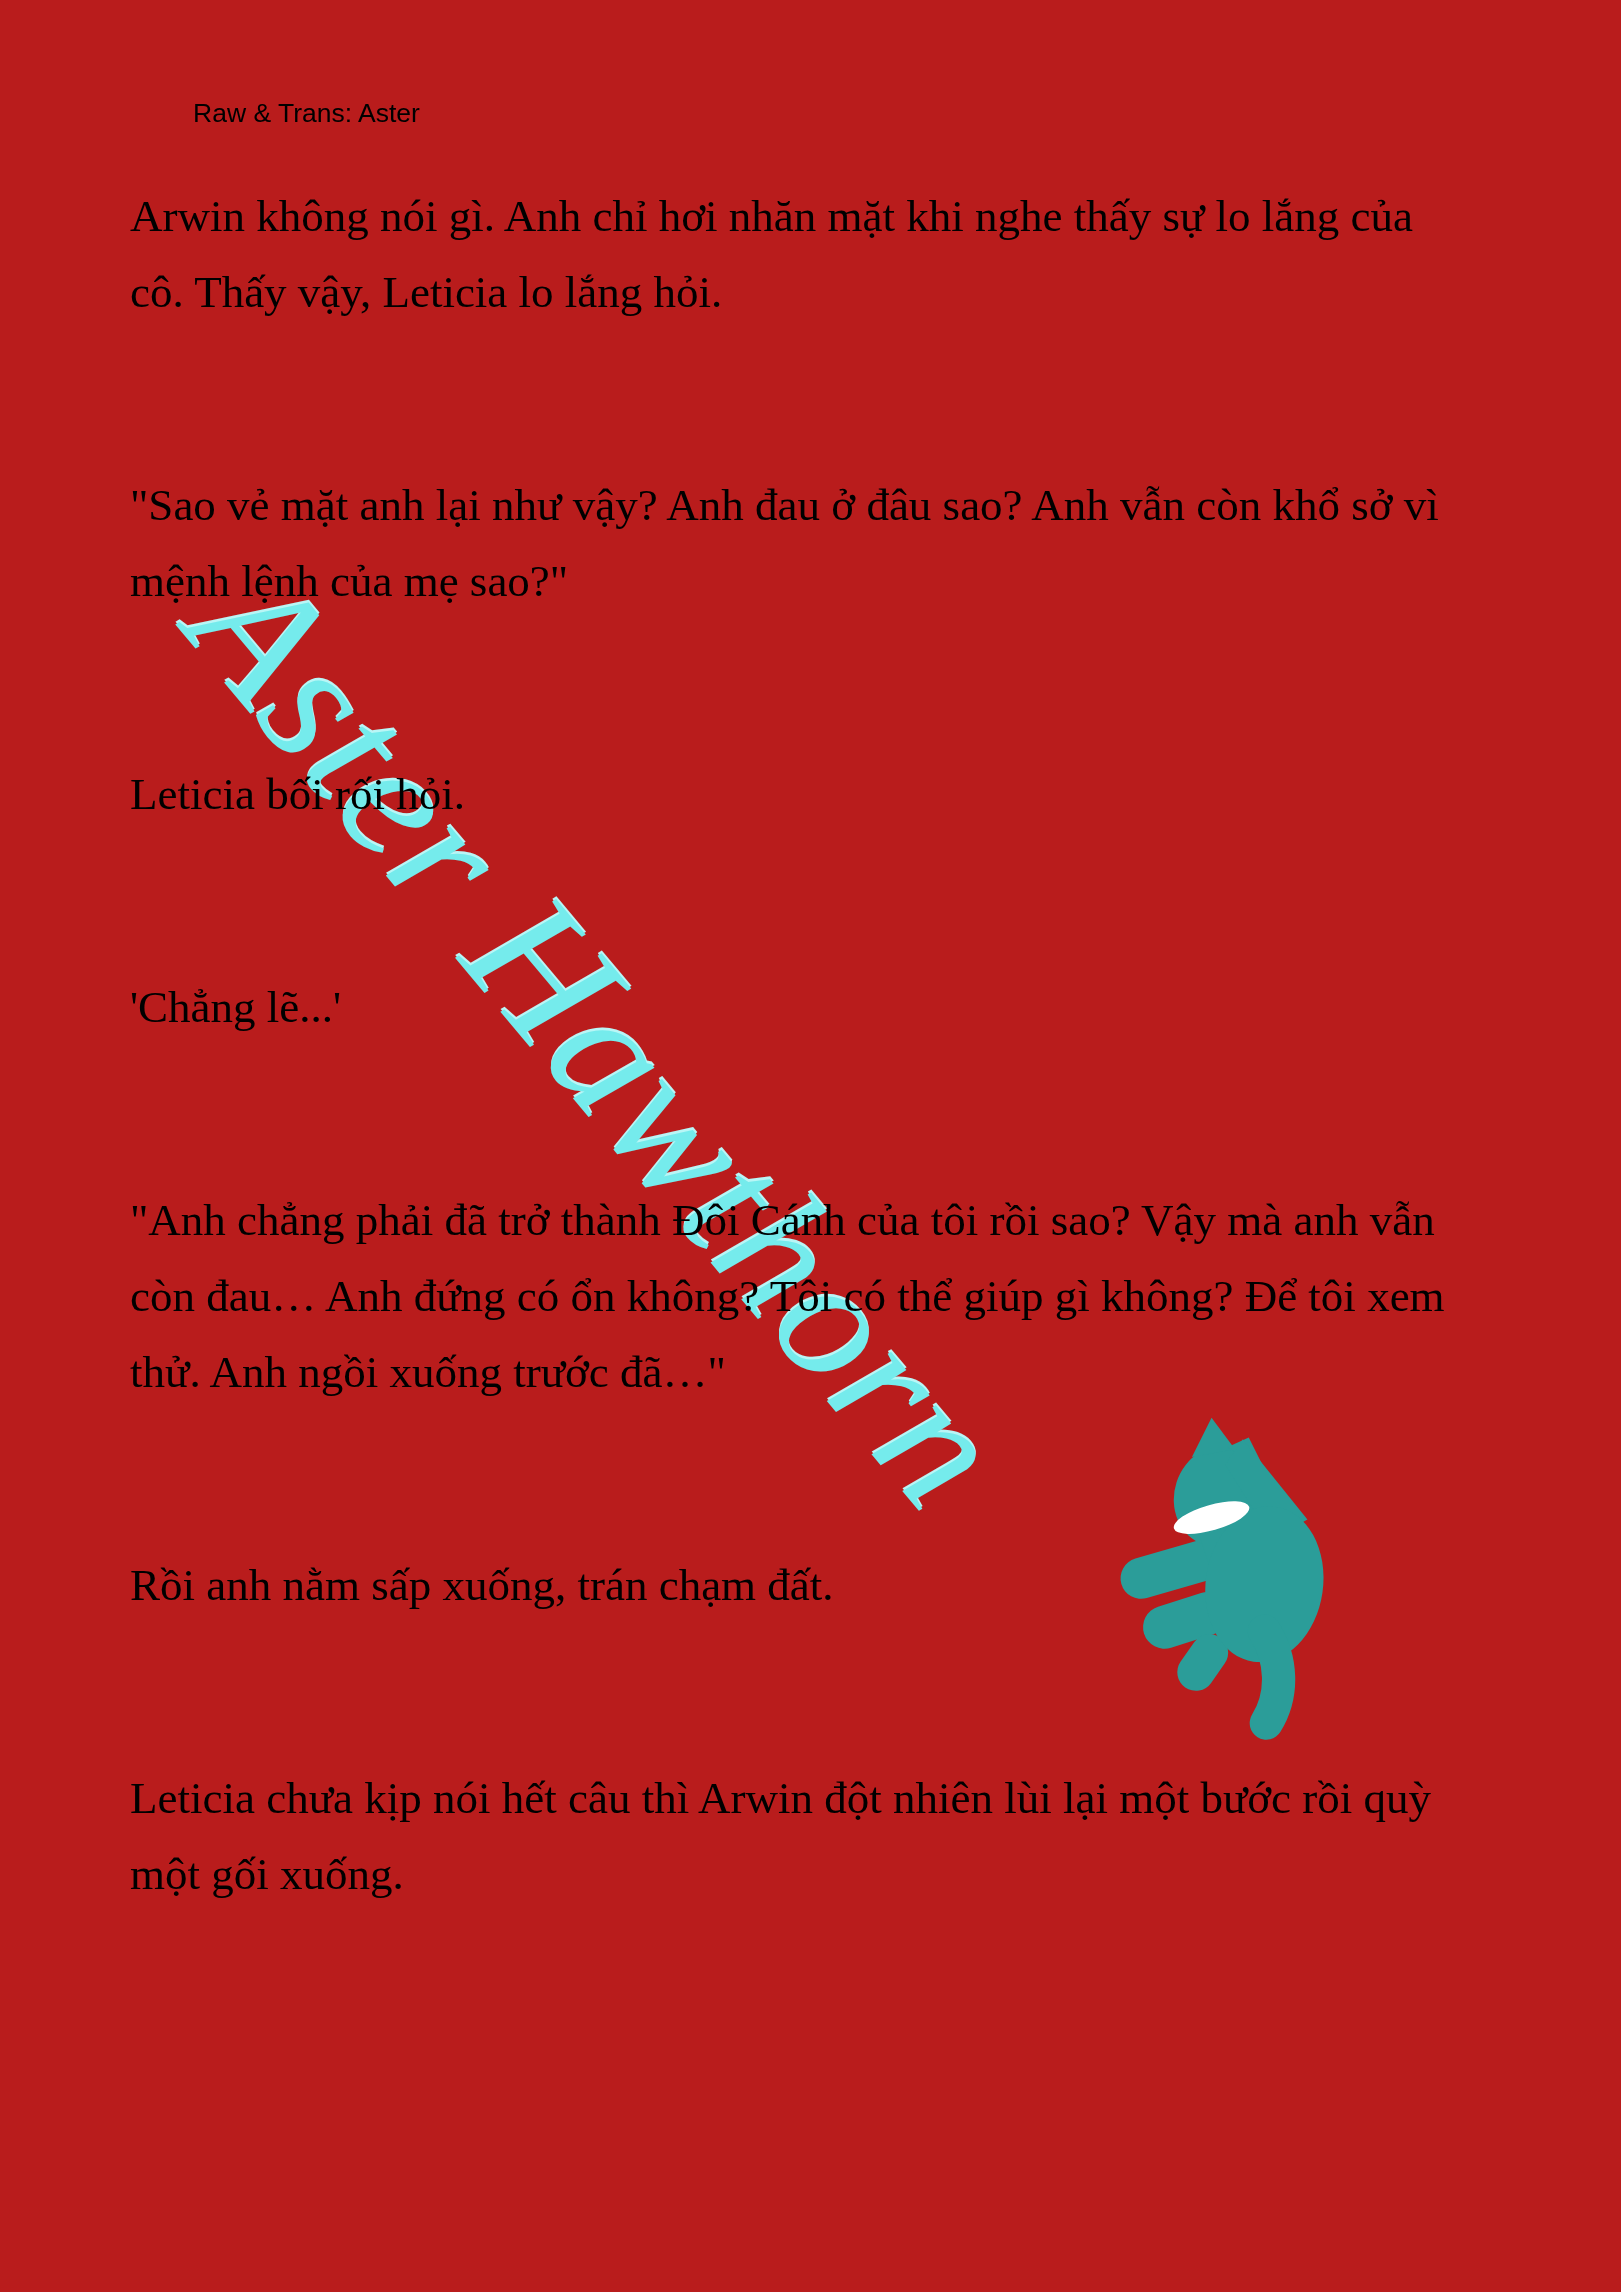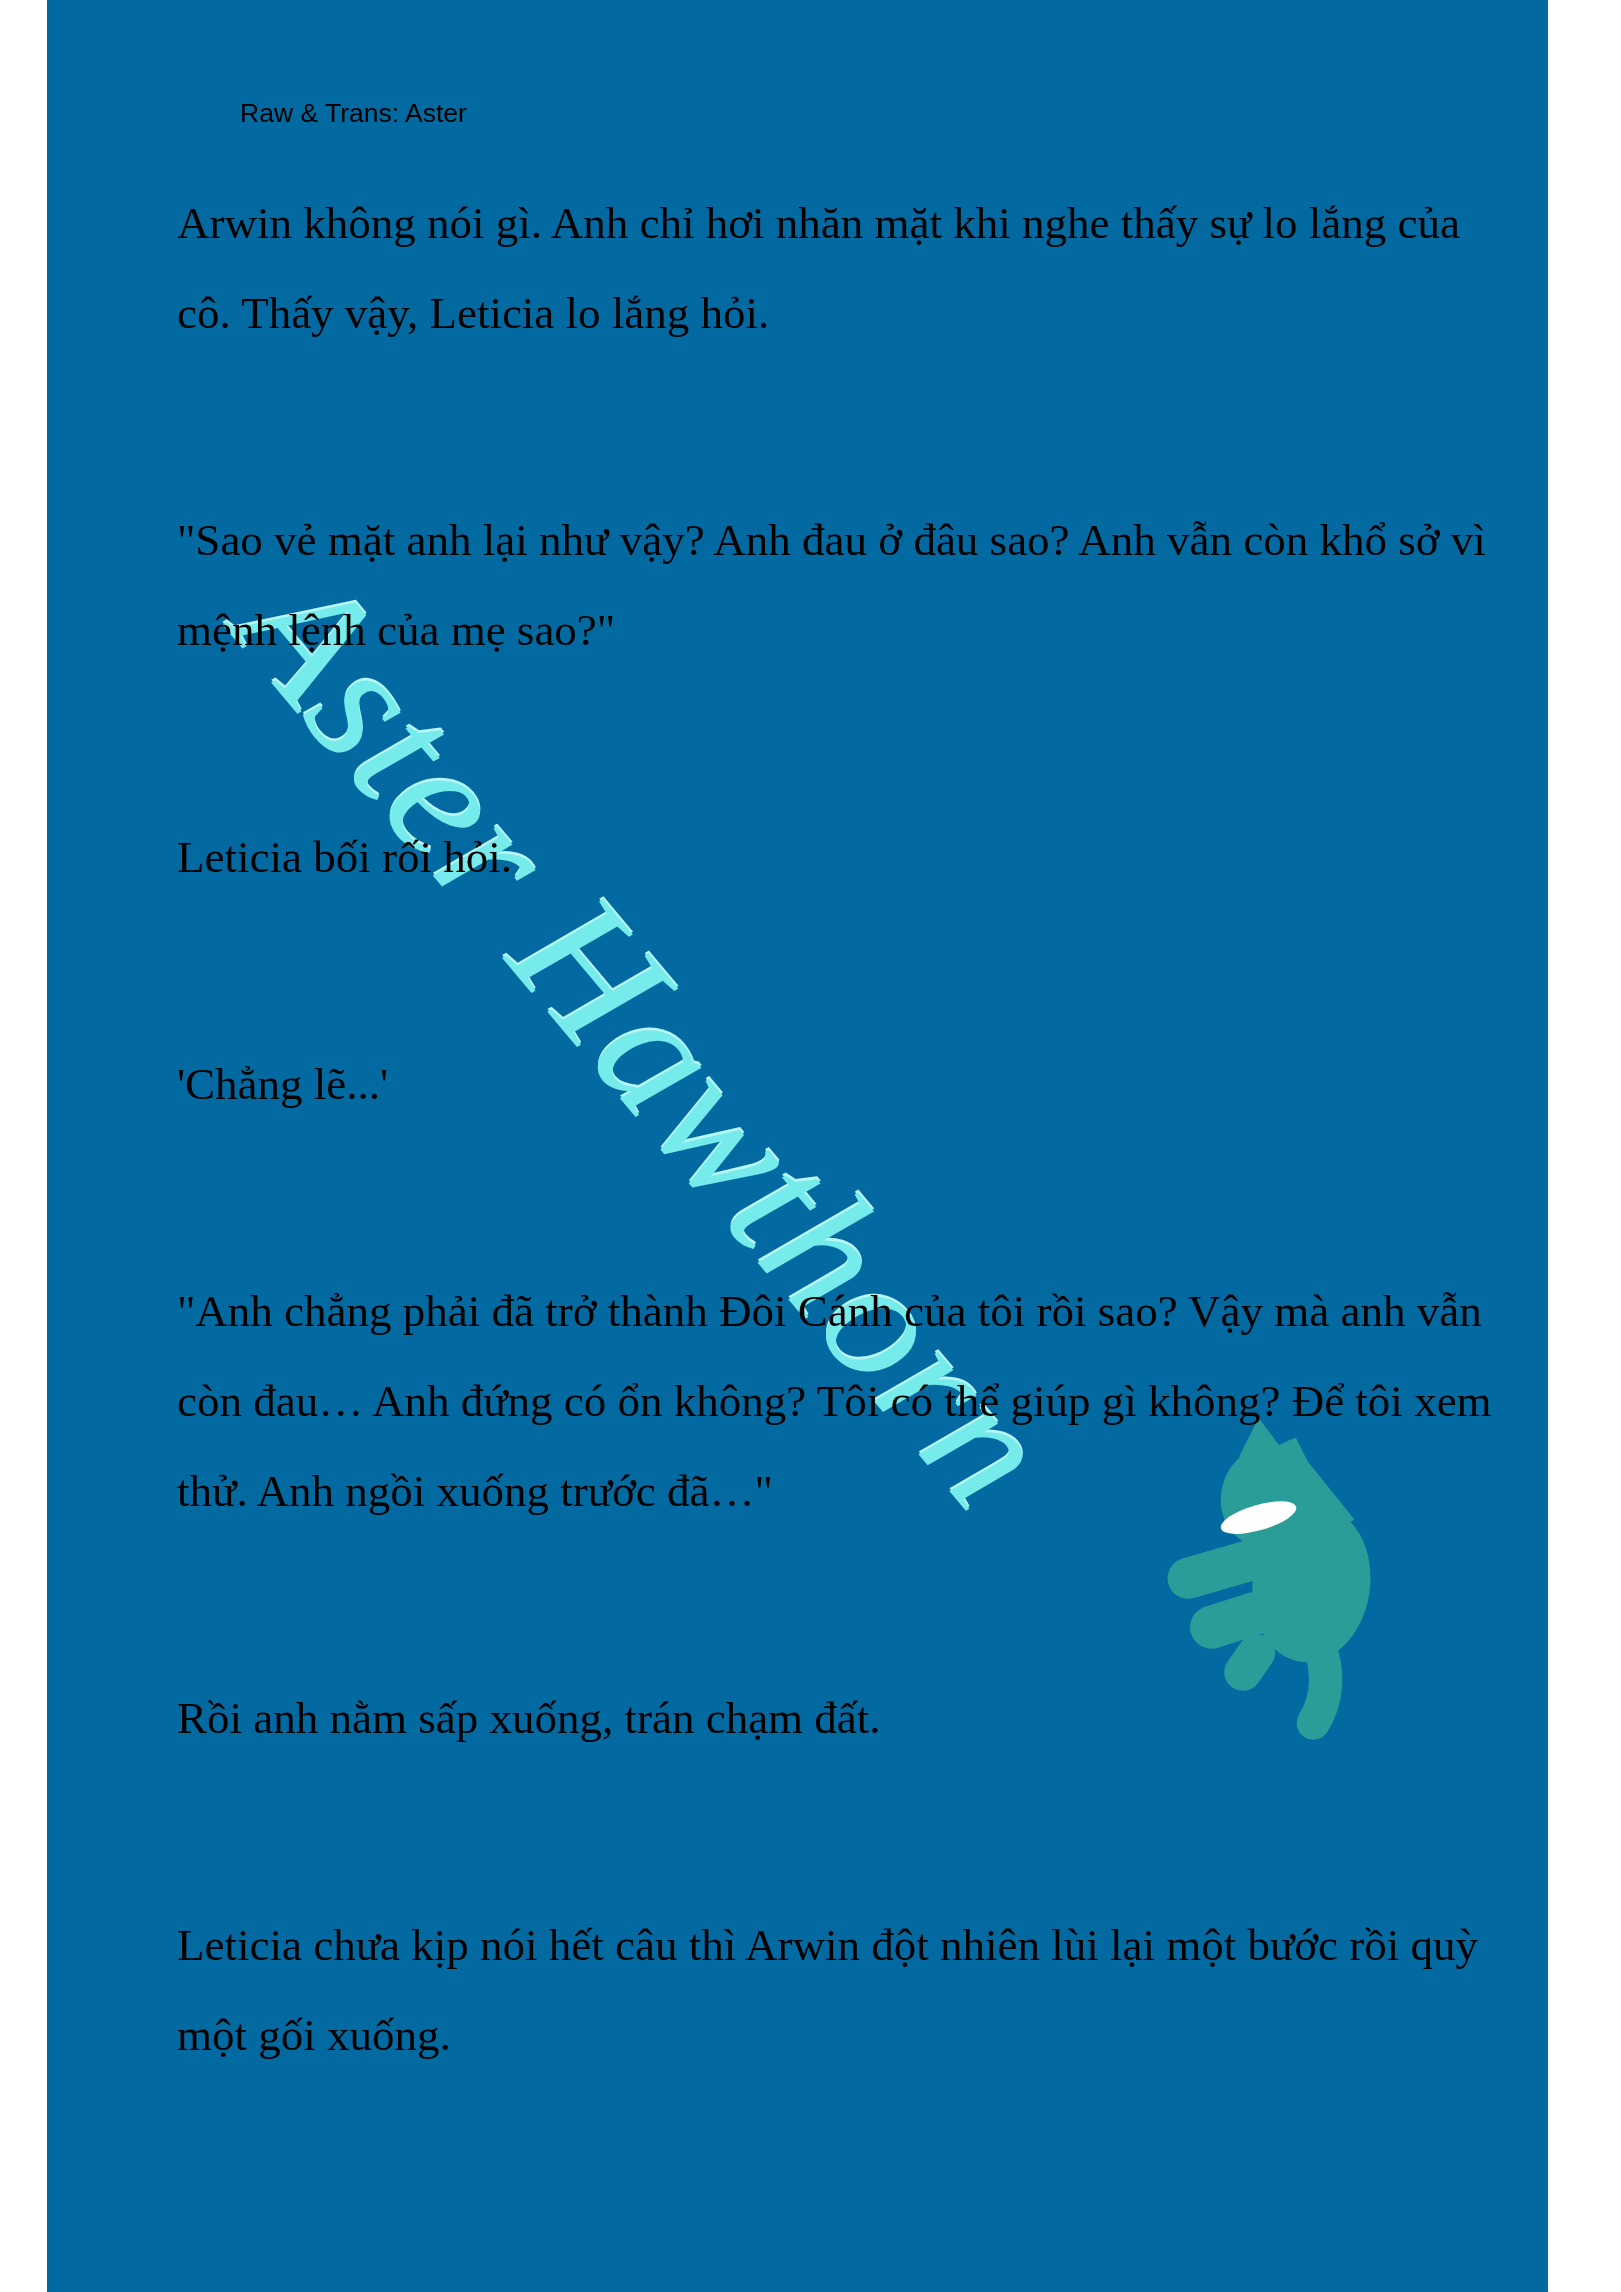--- a/index.html
+++ b/index.html
@@ -2,26 +2,25 @@
 <html><head>
 <meta charset="utf-8">
 <style>
   html, body {
     margin: 0;
     padding: 0;
     background: #ffffff;
   }
   .page {
     position: relative;
-    width: 1501px;
+    width: 1621px;
     height: 2293px;
-    background: #0369a1;
+    background: #b91c1c;
     overflow: hidden;
     font-family: "Liberation Serif", serif;
-    margin-left: 47px;
   }
   .header {
     position: absolute;
     left: 193px;
     top: 98px;
     font-family: "Liberation Sans", sans-serif;
     font-size: 26.5px;
     color: #000000;
     z-index: 5;
     white-space: nowrap;
@@ -49,21 +48,21 @@
     height: 345px;
     z-index: 2;
   }
   .content {
     position: absolute;
     left: 130px;
     top: 178px;
     width: 1315px;
     z-index: 4;
     font-size: 45px;
-    line-height: 90px;
+    line-height: 76px;
     color: #000000;
   }
   .content p {
     margin: 0 0 137px 0;
   }
   .content p:last-child {
     margin-bottom: 0;
   }
 </style>
 </head>

